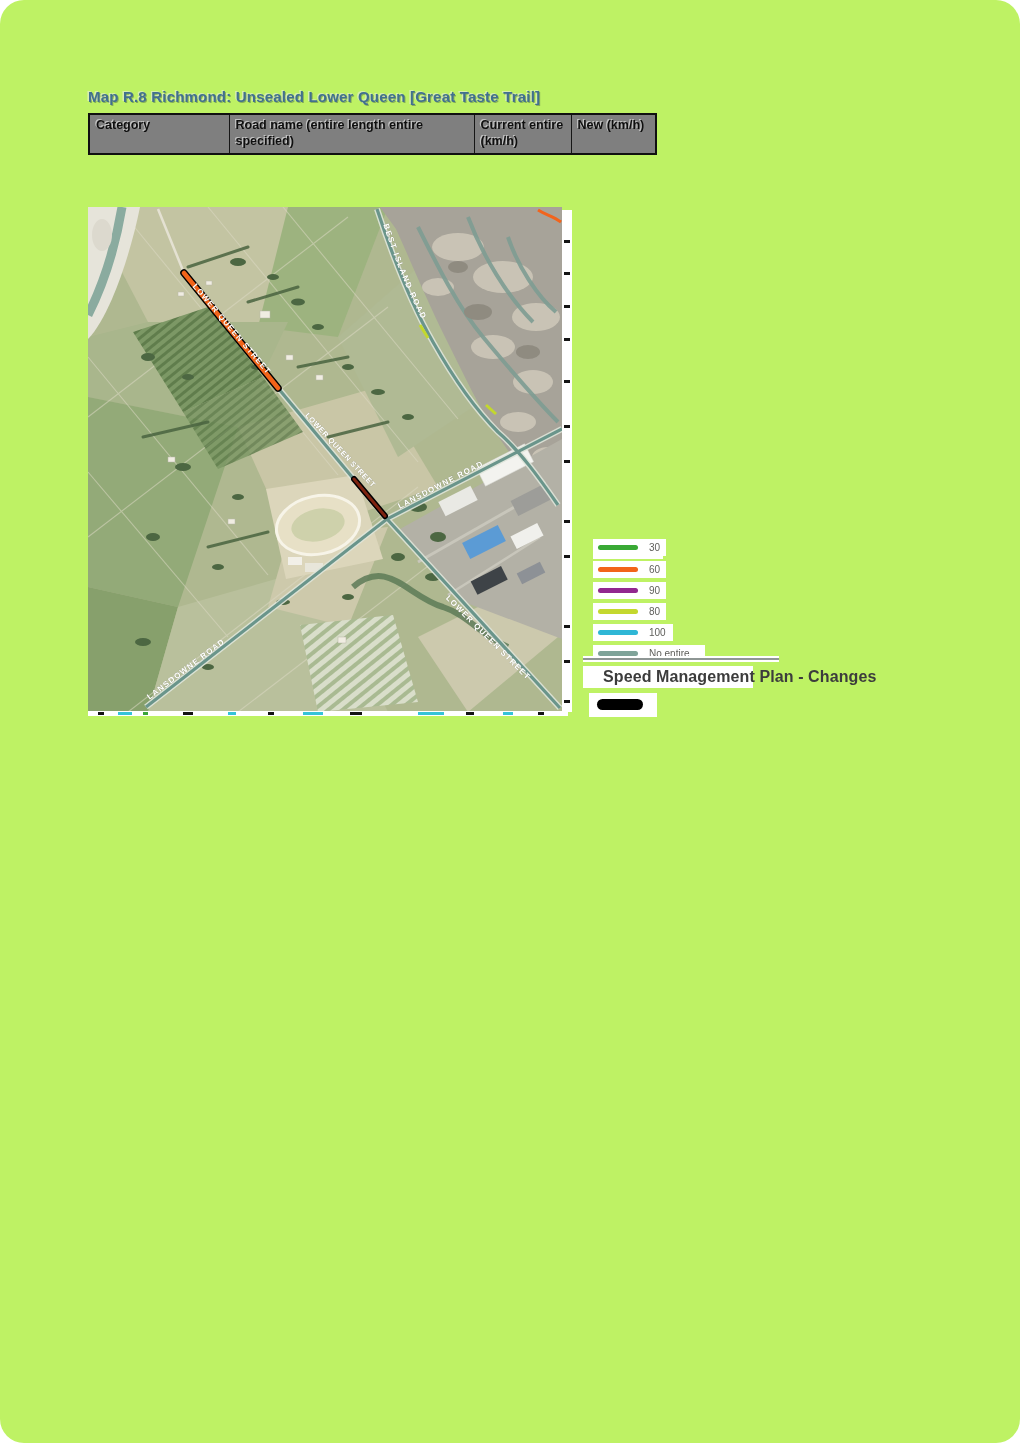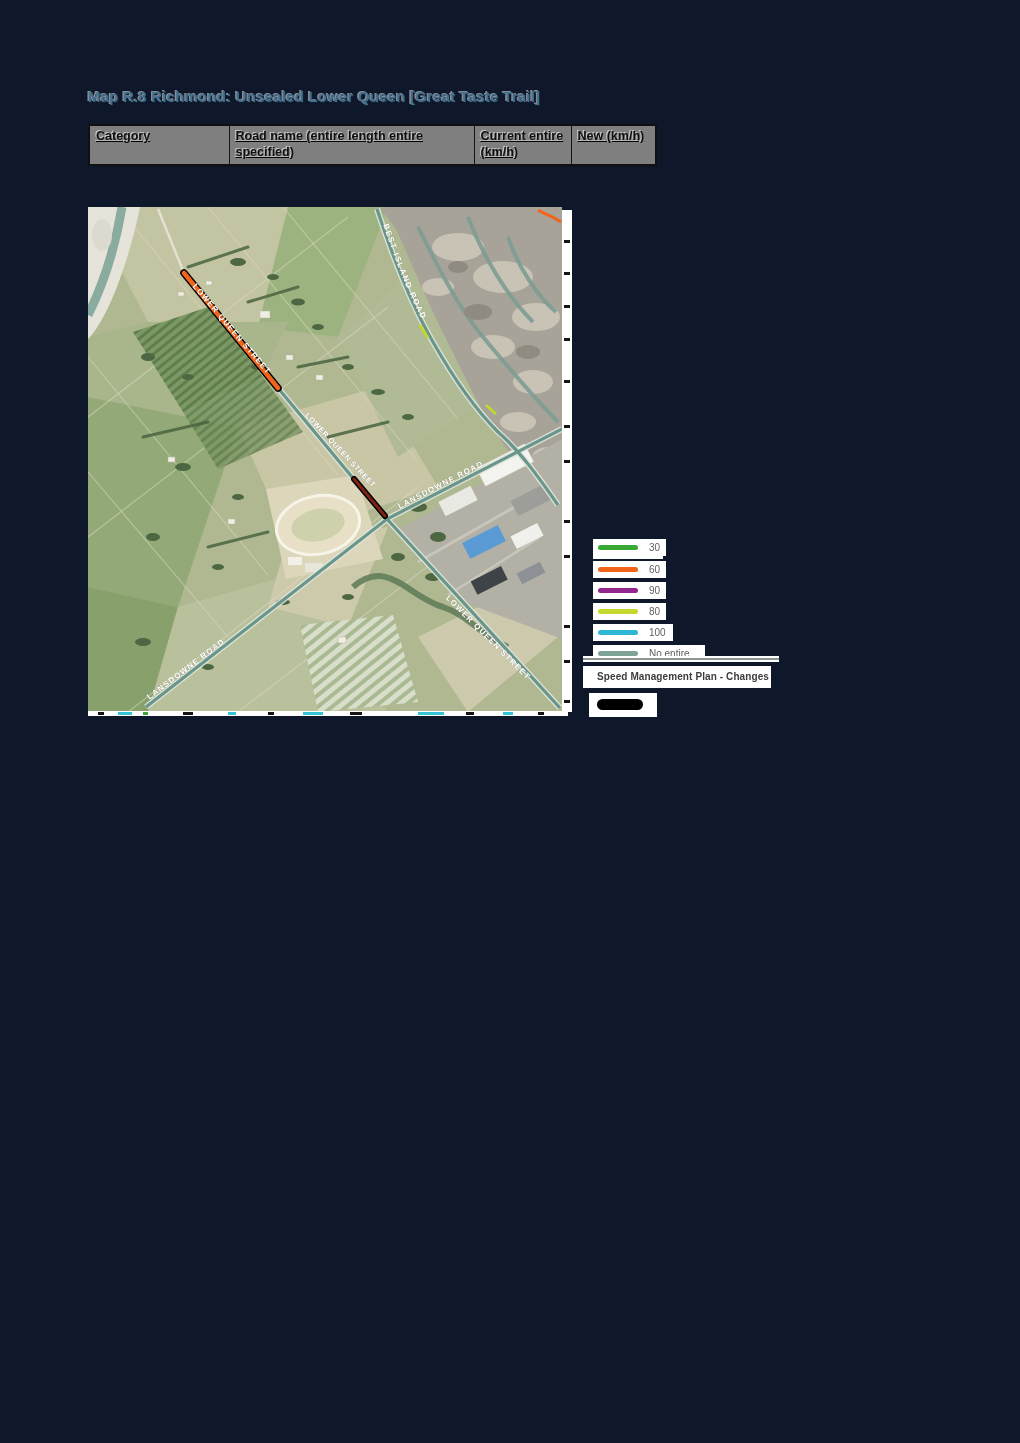--- a/index.html
+++ b/index.html
@@ -1,32 +1,31 @@
 <!DOCTYPE html>
 <html><head>
 <meta charset="utf-8">
 <style>
   html,body{margin:0;padding:0;}
   body{font-family:"Liberation Sans", sans-serif;}
-  #page{position:relative;width:1020px;height:1443px;background:#0f172a;overflow:hidden;}
+  #page{position:relative;width:1020px;height:1443px;background:#bef264;overflow:hidden;border-radius:24px;}
 
   
   .doc-title{
     position:absolute;left:88px;top:88px;width:560px;
     font-size:15px;font-weight:bold;color:#41708f;
     text-shadow:-1.4px -1.2px 0 rgba(235,235,235,.55), 1px 1px 0 rgba(25,45,70,.35);
     letter-spacing:.2px;
   }
 
   
   .spd-table{
-    position:absolute;left:88px;top:124px;width:567px;
+    position:absolute;left:88px;top:113px;width:567px;
     border-collapse:collapse;table-layout:fixed;
     border:2px solid #101010;
-    text-decoration:underline;
   }
   .spd-table th,.spd-table td{
     border:1.5px solid #161616;
     font-size:12.5px;line-height:1.25;
     padding:3px 6px 4px 6px;vertical-align:top;text-align:left;
   }
   .spd-table th{
     background:#7f7f7f;color:#0f0f0f;font-weight:bold;height:29px;
     text-shadow:-1.2px -1.2px 0 rgba(240,240,240,.6);
   }
@@ -44,22 +43,22 @@
   .edge-strip-bottom{position:absolute;left:88px;top:711px;width:480px;height:5px;background:#fff;}
   .edge-strip-bottom i{position:absolute;top:1px;height:3px;display:block;}
 
   
   .legend-row{position:absolute;height:17px;background:#fff;display:flex;align-items:center;}
   .legend-line{display:inline-block;width:40px;height:5px;border-radius:3px;margin-left:5px;flex:0 0 auto;}
   .legend-label{font-size:10px;color:#5e5e5a;margin-left:11px;white-space:nowrap;}
   .legend-sep{position:absolute;left:583px;top:656px;width:196px;height:6px;background:#fff;}
   .legend-sep i{position:absolute;left:0;top:2px;width:100%;height:1.5px;background:#8e9694;display:block;}
   .legend-title{
-    position:absolute;left:583px;top:666px;width:188px;height:22px;background:#fff;
-    font-size:10px;font-weight:bold;color:#3c3c3c;line-height:22px;padding-left:14px;
+    position:absolute;left:583px;top:666px;width:170px;height:22px;background:#fff;
+    font-size:16px;font-weight:bold;color:#3c3c3c;line-height:22px;padding-left:20px;
     box-sizing:border-box;letter-spacing:.1px;white-space:nowrap;
   }
   .legend-symbol-patch{position:absolute;left:589px;top:693px;width:68px;height:24px;background:#fff;}
   .legend-symbol{position:absolute;left:8px;top:6px;width:46px;height:11px;border-radius:6px;background:#000;}
 </style>
 </head>
 <body>
 
 <div id="page">
 

